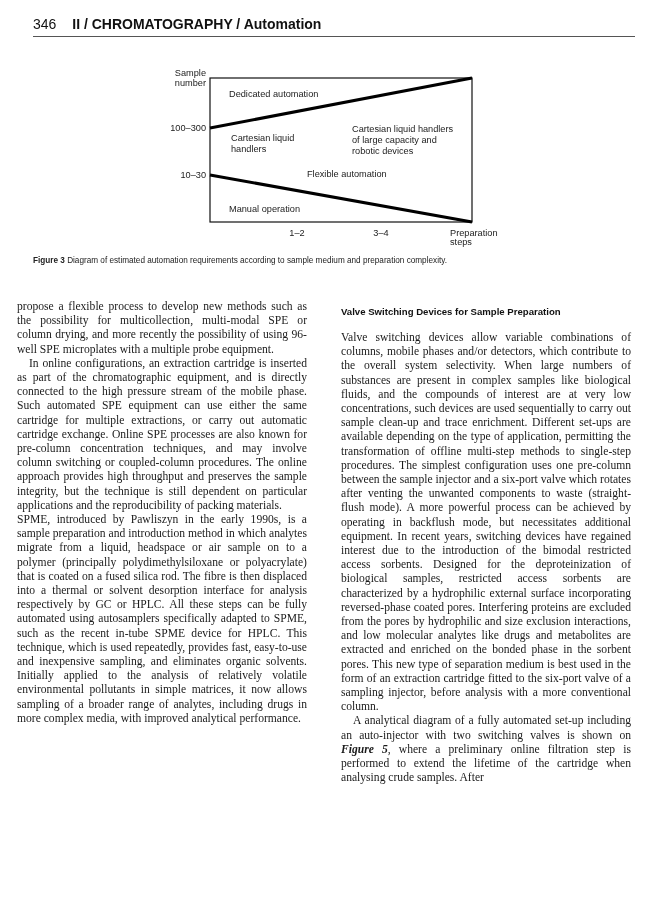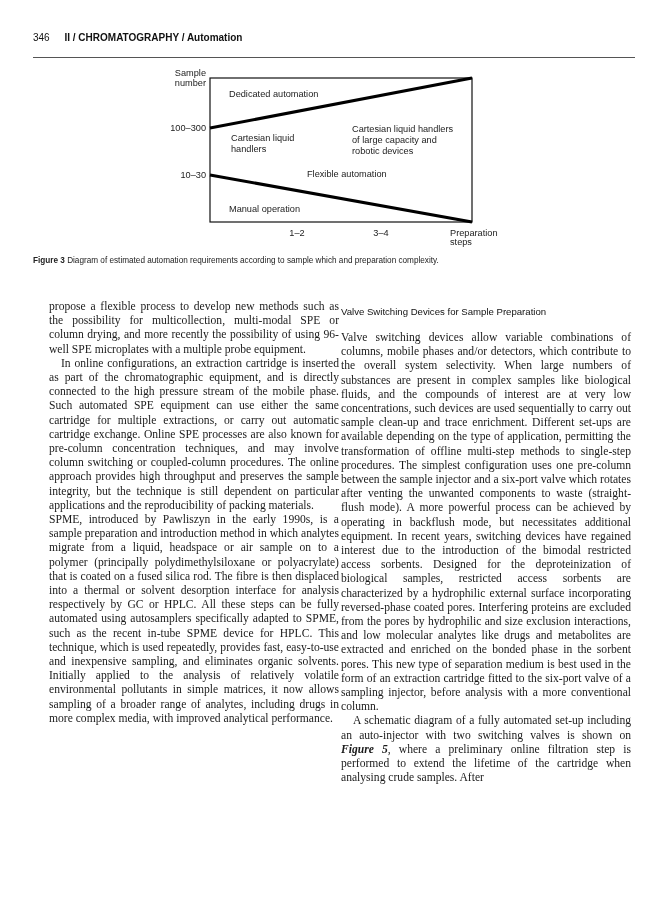--- a/index.html
+++ b/index.html
@@ -1,49 +1,49 @@
 <!DOCTYPE html>
 <html><head>
 <meta charset="utf-8">
 <style>
   html, body { margin: 0; padding: 0; }
   body {
     width: 668px; height: 900px; background: #ffffff; position: relative;
     overflow: hidden; color: #1a1a1a;
   }
   .header {
-    position: absolute; left: 33px; top: 32px; width: 602px;
-    font-family: "Liberation Sans", sans-serif; font-size: 10px;
+    position: absolute; left: 33px; top: 16px; width: 602px;
+    font-family: "Liberation Sans", sans-serif; font-size: 14px;
     font-weight: bold; color: #111;
-    border-bottom: 1.5px solid #555; padding-bottom: 14px;
+    border-bottom: 1.5px solid #555; padding-bottom: 4px;
   }
   .header .pnum { font-weight: normal; margin-right: 12px; }
   .figure { position: absolute; left: 0; top: 0; width: 576px; height: 270px; text-align: right; }
   .figure svg { position: absolute; left: 0; top: 0; }
   .figure svg text {
     font-family: "Liberation Sans", sans-serif; font-size: 9.2px; fill: #222;
   }
   .caption {
     position: absolute; left: 33px; top: 256px; width: 600px;
     font-family: "Liberation Sans", sans-serif; font-size: 8.2px; color: #222;
   }
   .caption .lab { font-weight: bold; }
   .col {
     position: absolute; top: 300px; width: 290px;
     font-family: "Liberation Serif", serif; font-size: 11.6px;
     line-height: 14.2px; color: #1a1a1a; text-align: justify;
     hyphens: manual;
   }
-  .col.left { left: 49px; }
+  .col.left { left: 17px; }
   .col.right { left: 341px; }
   .col p { margin: 0; }
   .col p.indent { text-indent: 12px; }
   .col h3 {
     font-family: "Liberation Sans", sans-serif; font-size: 9.6px;
-    font-weight: normal; margin: 6px 0 8px 0; line-height: 12px; color: #111;
+    font-weight: bold; margin: 6px 0 8px 0; line-height: 12px; color: #111;
   }
   .col.right h3 { margin-top: 6px; margin-bottom: 13px; }
   b.ref { font-weight: bold; font-style: italic; }
 </style>
 </head>
 <body>
 
 <div class="header">
   <span class="pnum">346</span>
   <span>II / CHROMATOGRAPHY / Automation</span>
@@ -75,26 +75,26 @@
     <text x="352" y="132">Cartesian liquid handlers</text>
     <text x="352" y="143">of large capacity and</text>
     <text x="352" y="154">robotic devices</text>
     <text x="307" y="177">Flexible automation</text>
     <text x="229" y="212">Manual operation</text>
   </svg>
 </div>
 
 <div class="caption">
   <span class="lab">Figure 3</span>
-  <span>Diagram of estimated automation requirements according to sample which and preparation complexity.</span>
+  <span>Diagram of estimated automation requirements according to sample medium and preparation complexity.</span>
 </div>
 
 <div class="col left">
   <p>propose a flexible process to develop new methods such as the possibility for multicollection, multi-modal SPE or column drying, and more recently the possibility of using 96-well SPE microplates with a multiple probe equipment.</p>
   <p class="indent">In online configurations, an extraction cartridge is inserted as part of the chromatographic equipment, and is directly connected to the high pressure stream of the mobile phase. Such automated SPE equipment can use either the same cartridge for multiple extractions, or carry out automatic cartridge exchange. Online SPE processes are also known for pre-column concentration techniques, and may involve column switching or coupled-column procedures. The online approach provides high throughput and preserves the sample integrity, but the technique is still dependent on particular applications and the reproducibility of packing materials.</p>
   <p>SPME, introduced by Pawliszyn in the early 1990s, is a sample preparation and introduction method in which analytes migrate from a liquid, headspace or air sample on to a polymer (principally polydimethylsiloxane or polyacrylate) that is coated on a fused silica rod. The fibre is then displaced into a thermal or solvent desorption interface for analysis respectively by GC or HPLC. All these steps can be fully automated using autosamplers specifically adapted to SPME, such as the recent in-tube SPME device for HPLC. This technique, which is used repeatedly, provides fast, easy-to-use and inexpensive sampling, and eliminates organic solvents. Initially applied to the analysis of relatively volatile environmental pollutants in simple matrices, it now allows sampling of a broader range of analytes, including drugs in more complex media, with improved analytical performance.</p>
 </div>
 
 <div class="col right">
   <h3>Valve Switching Devices for Sample Preparation</h3>
   <p>Valve switching devices allow variable combinations of columns, mobile phases and/or detectors, which contribute to the overall system selectivity. When large numbers of substances are present in complex samples like biological fluids, and the compounds of interest are at very low concentrations, such devices are used sequentially to carry out sample clean-up and trace enrichment. Different set-ups are available depending on the type of application, permitting the transformation of offline multi-step methods to single-step procedures. The simplest configuration uses one pre-column between the sample injector and a six-port valve which rotates after venting the unwanted components to waste (straight-flush mode). A more powerful process can be achieved by operating in backflush mode, but necessitates additional equipment. In recent years, switching devices have regained interest due to the introduction of the bimodal restricted access sorbents. Designed for the deproteinization of biological samples, restricted access sorbents are characterized by a hydrophilic external surface incorporating reversed-phase coated pores. Interfering proteins are excluded from the pores by hydrophilic and size exclusion interactions, and low molecular analytes like drugs and metabolites are extracted and enriched on the bonded phase in the sorbent pores. This new type of separation medium is best used in the form of an extraction cartridge fitted to the six-port valve of a sampling injector, before analysis with a more conventional column.</p>
-  <p class="indent"><span>A schematic diagram of a fully automated set-up including an auto-injector with two switching valves is shown on </span><b class="ref">Figure 5</b><span>, where a preliminary online filtration step is performed to extend the lifetime of the cartridge when analysing crude samples. After</span></p>
+  <p class="indent"><span>A analytical diagram of a fully automated set-up including an auto-injector with two switching valves is shown on </span><b class="ref">Figure 5</b><span>, where a preliminary online filtration step is performed to extend the lifetime of the cartridge when analysing crude samples. After</span></p>
 </div>
 
 </body></html>

